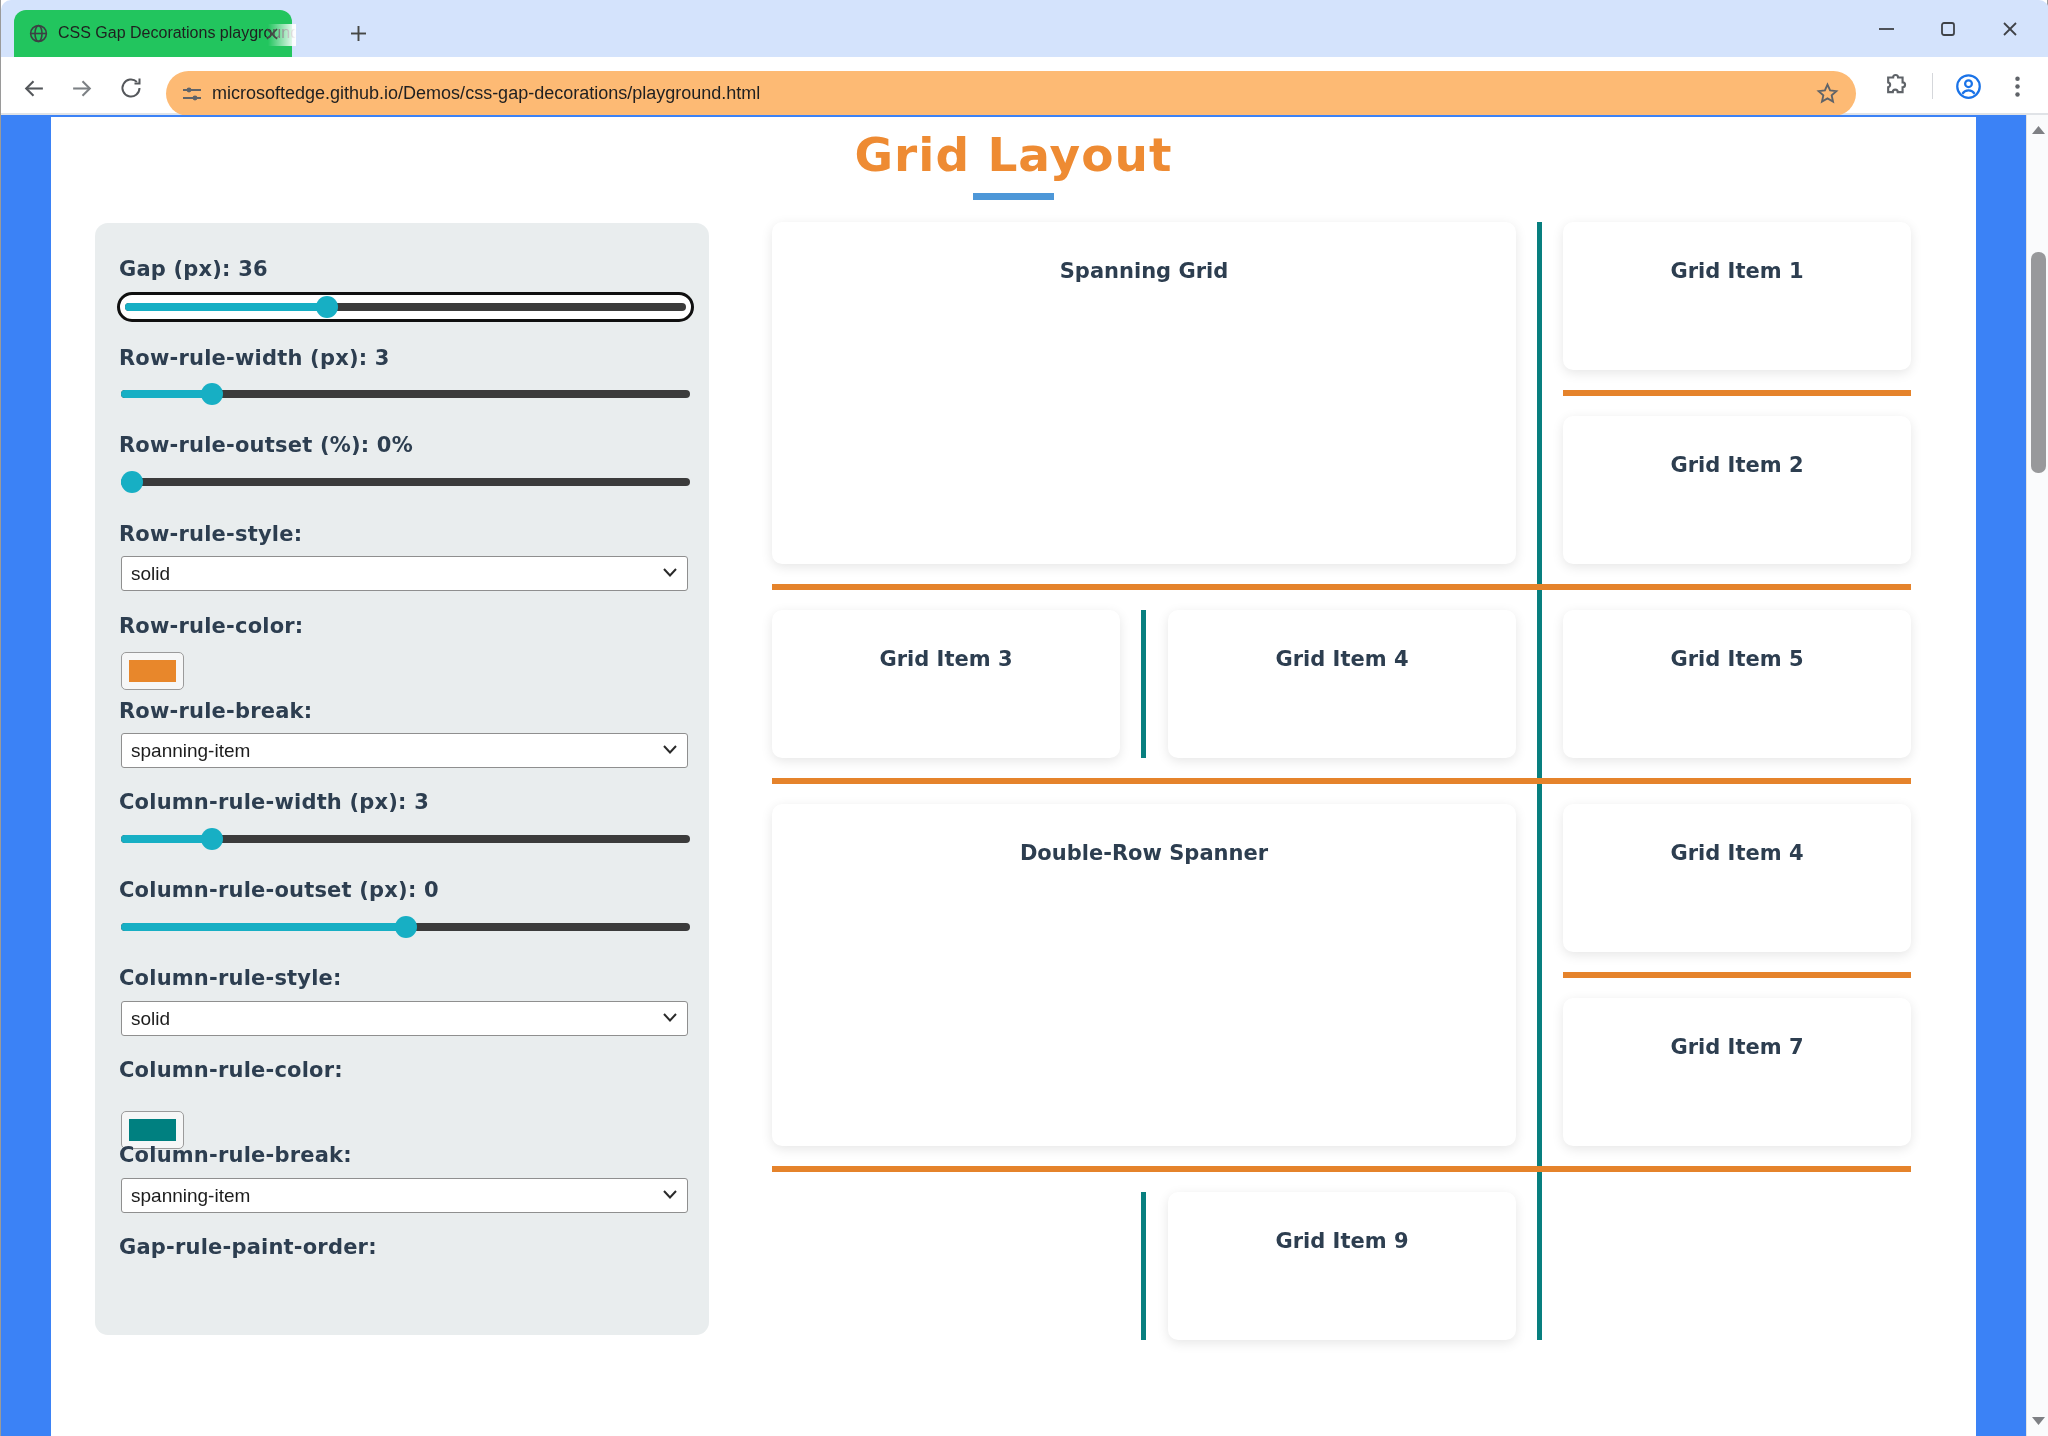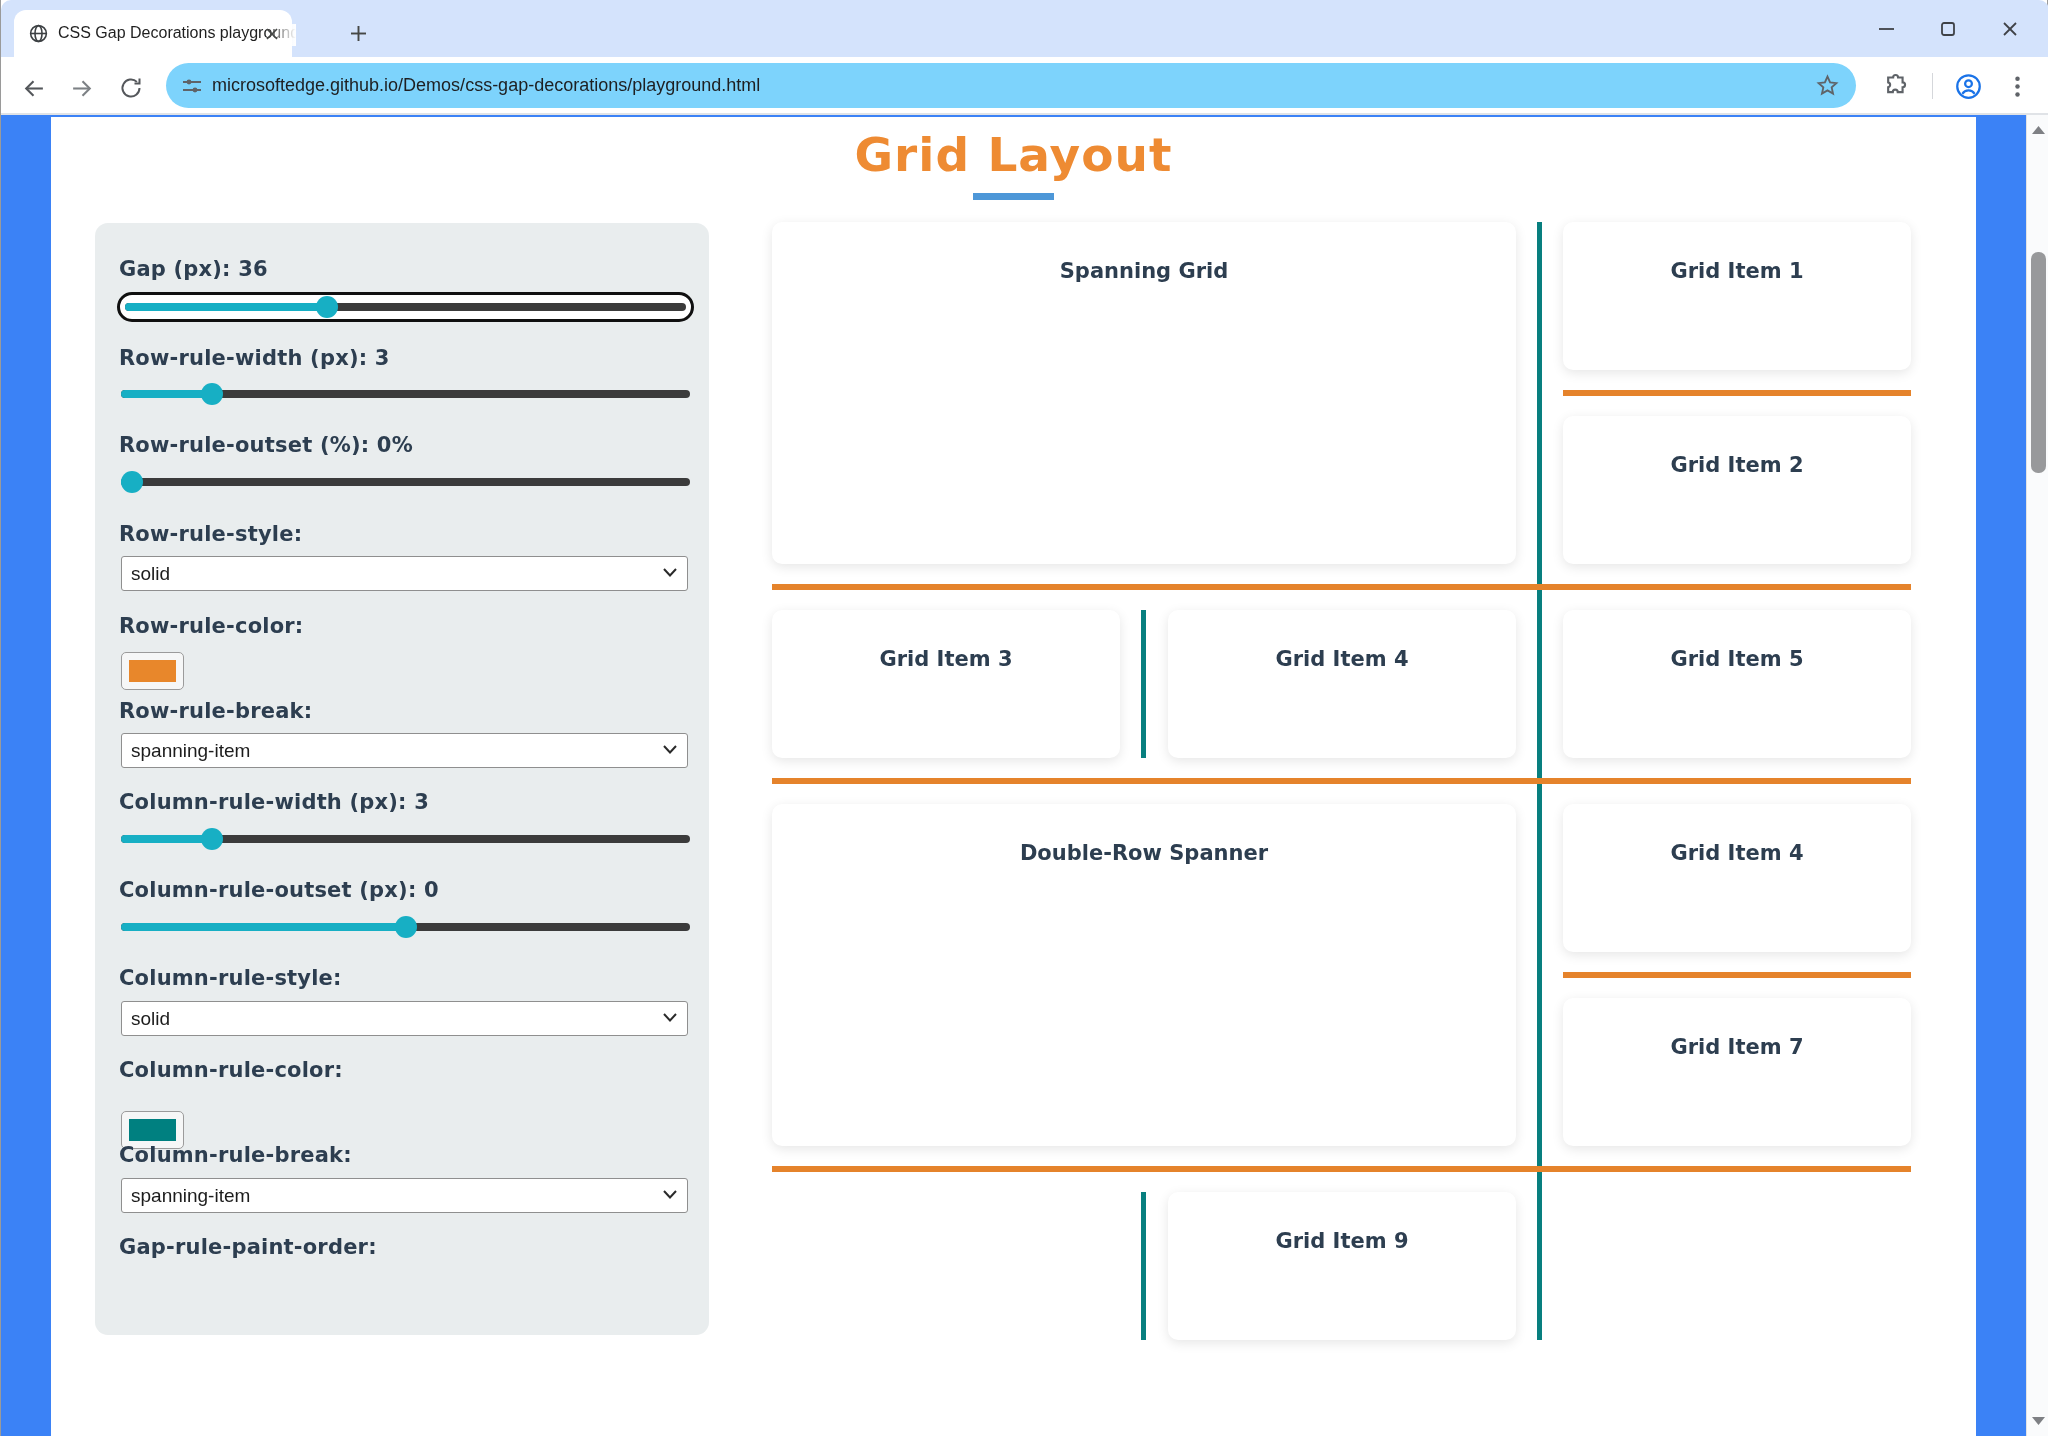--- a/index.html
+++ b/index.html
@@ -1,34 +1,34 @@
 <!DOCTYPE html>
 <html style="--title_orange: #EE8B33; --rule_orange: #E5832B; --rule_teal: #087F7F; --underline_blue: #4D97D8; --slider_teal: #17AFC4; --label_slate: #2D3E50;"><head>
 <meta charset="utf-8">
 <style>
   * { margin:0; padding:0; box-sizing:border-box; }
   html,body { width:2048px; height:1436px; background:#fff; font-family:"DejaVu Sans",sans-serif; overflow:hidden; }
   #app { position:relative; width:2048px; height:1436px; background:#fff; border:1px solid #9a9a9a; border-top:none; }
 
   
   .tabstrip { position:absolute; left:0; top:0; width:2048px; height:57px; background:#d4e3fc; border-radius:10px 10px 0 0; }
-  .tab { position:absolute; left:13px; top:10px; width:278px; height:47px; background:#ffffff; border-radius:12px 12px 0 0; }
+  .tab { position:absolute; left:13px; top:10px; width:278px; height:47px; background:#22c55e; border-radius:12px 12px 0 0; }
   .tab-fav { position:absolute; left:14px; top:13px; width:21px; height:21px; }
   .tab-title { position:absolute; left:44px; top:14px; width:238px; height:22px; font-family:"Liberation Sans",sans-serif; font-size:16px; color:#1f1f1f; white-space:nowrap; overflow:hidden; }
   .tab-title::after { content:""; position:absolute; right:0; top:0; width:28px; height:100%; background:linear-gradient(to right, rgba(255,255,255,0), #fff); }
   .tab-close { position:absolute; right:10px; top:14px; width:20px; height:20px; display:flex; align-items:center; justify-content:center; border-radius:50%; }
   .newtab { position:absolute; left:344px; top:20px; width:26px; height:26px; display:flex; align-items:center; justify-content:center; }
   .wincontrols { position:absolute; right:8px; top:0; height:57px; display:flex; align-items:center; }
   .winbtn { width:62px; height:44px; display:flex; align-items:center; justify-content:center; }
 
   
   .toolbar { position:absolute; left:0; top:57px; width:2048px; height:58px; background:#fff; border-bottom:2px solid #e0e3e7; }
   .navbtn { position:absolute; top:16px; width:30px; height:30px; display:flex; align-items:center; justify-content:center; }
   .nav-back { left:17px; } .nav-fwd { left:66px; } .nav-reload { left:115px; }
-  .urlpill { position:absolute; left:165px; top:6px; width:1690px; height:45px; background:#7dd3fc; border-radius:23px; }
+  .urlpill { position:absolute; left:165px; top:14px; width:1690px; height:45px; background:#fdba74; border-radius:23px; }
   .tuneicon { position:absolute; left:14px; top:11px; width:24px; height:24px; }
   .urltext { position:absolute; left:46px; top:12px; font-family:"Liberation Sans",sans-serif; font-size:18px; color:#1e1f21; white-space:nowrap; }
   .staricon { position:absolute; right:16px; top:10px; width:25px; height:25px; }
   .ticon { position:absolute; top:16px; width:27px; height:27px; }
   .t-puzzle { left:1882px; } .t-profile { left:1954px; } .t-kebab { left:2003px; }
   .t-divider { position:absolute; left:1931px; top:16px; width:1px; height:26px; background:#d5d7db; }
 
   
   .content { position:absolute; left:0; top:115px; width:2048px; height:1321px; background:#3b82f6; }
   .pagewhite { position:absolute; left:50px; top:2px; width:1925px; height:1319px; background:#fff; }

